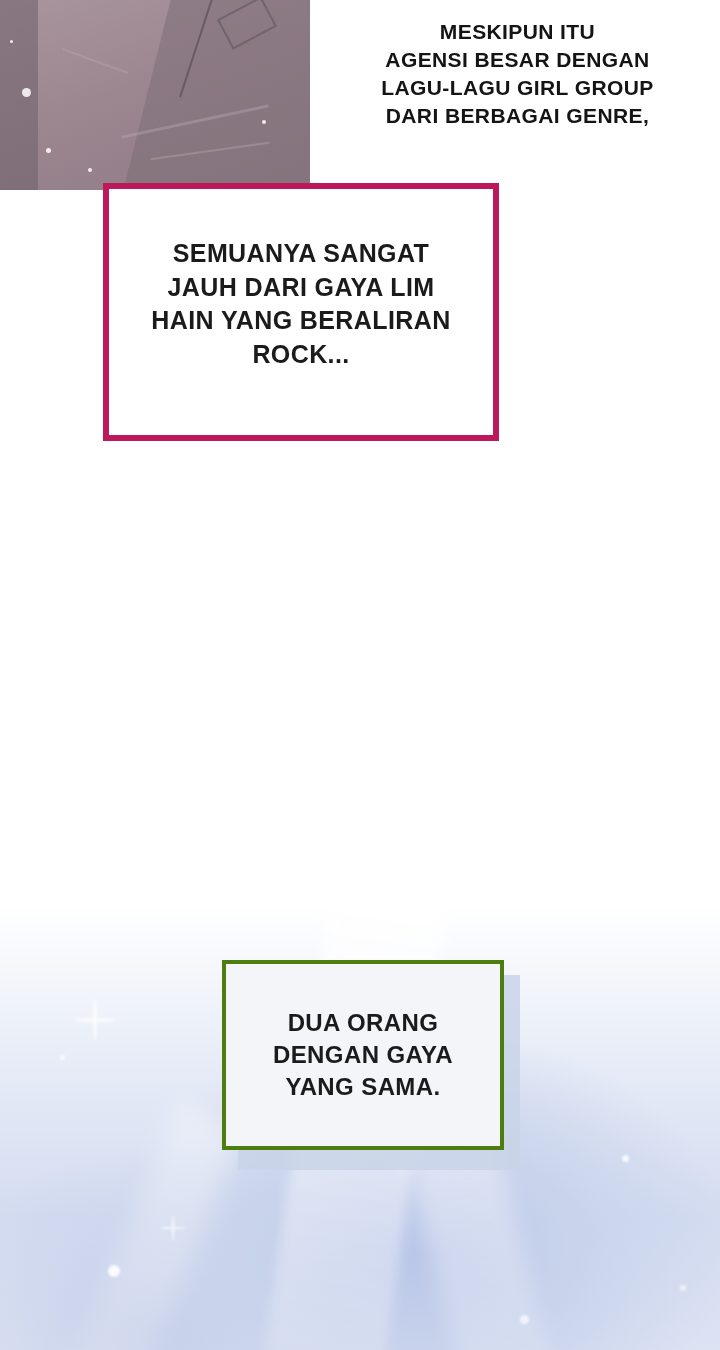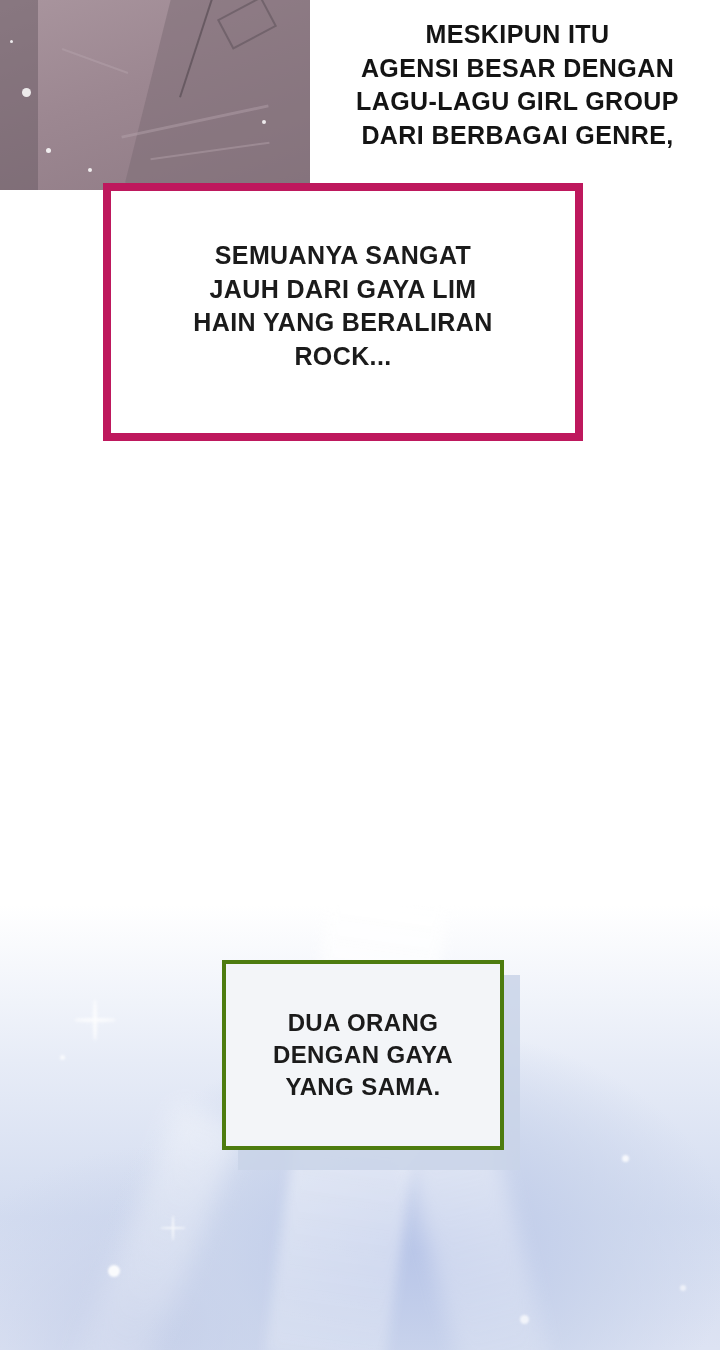--- a/index.html
+++ b/index.html
@@ -162,33 +162,33 @@
     line-height: 1.34;
     letter-spacing: .4px;
     white-space: pre-line;
   }
 
   
   .caption-narration {
     left: 330px;
     top: 18px;
     width: 375px;
-    font-size: 25px;
+    font-size: 21px;
     font-weight: 700;
     color: #141414;
   }
 
   
   .caption-box-rock {
     left: 103px;
     top: 183px;
-    width: 480px;
+    width: 396px;
     height: 258px;
     background: #ffffff;
-    border: 8px solid #be185d;
+    border: 6px solid #be185d;
     padding: 14px 18px;
     font-size: 25px;
     font-weight: 700;
     align-items: flex-start;
     padding-top: 48px;
   }
 
   
   .caption-box-shadow {
     position: absolute;

